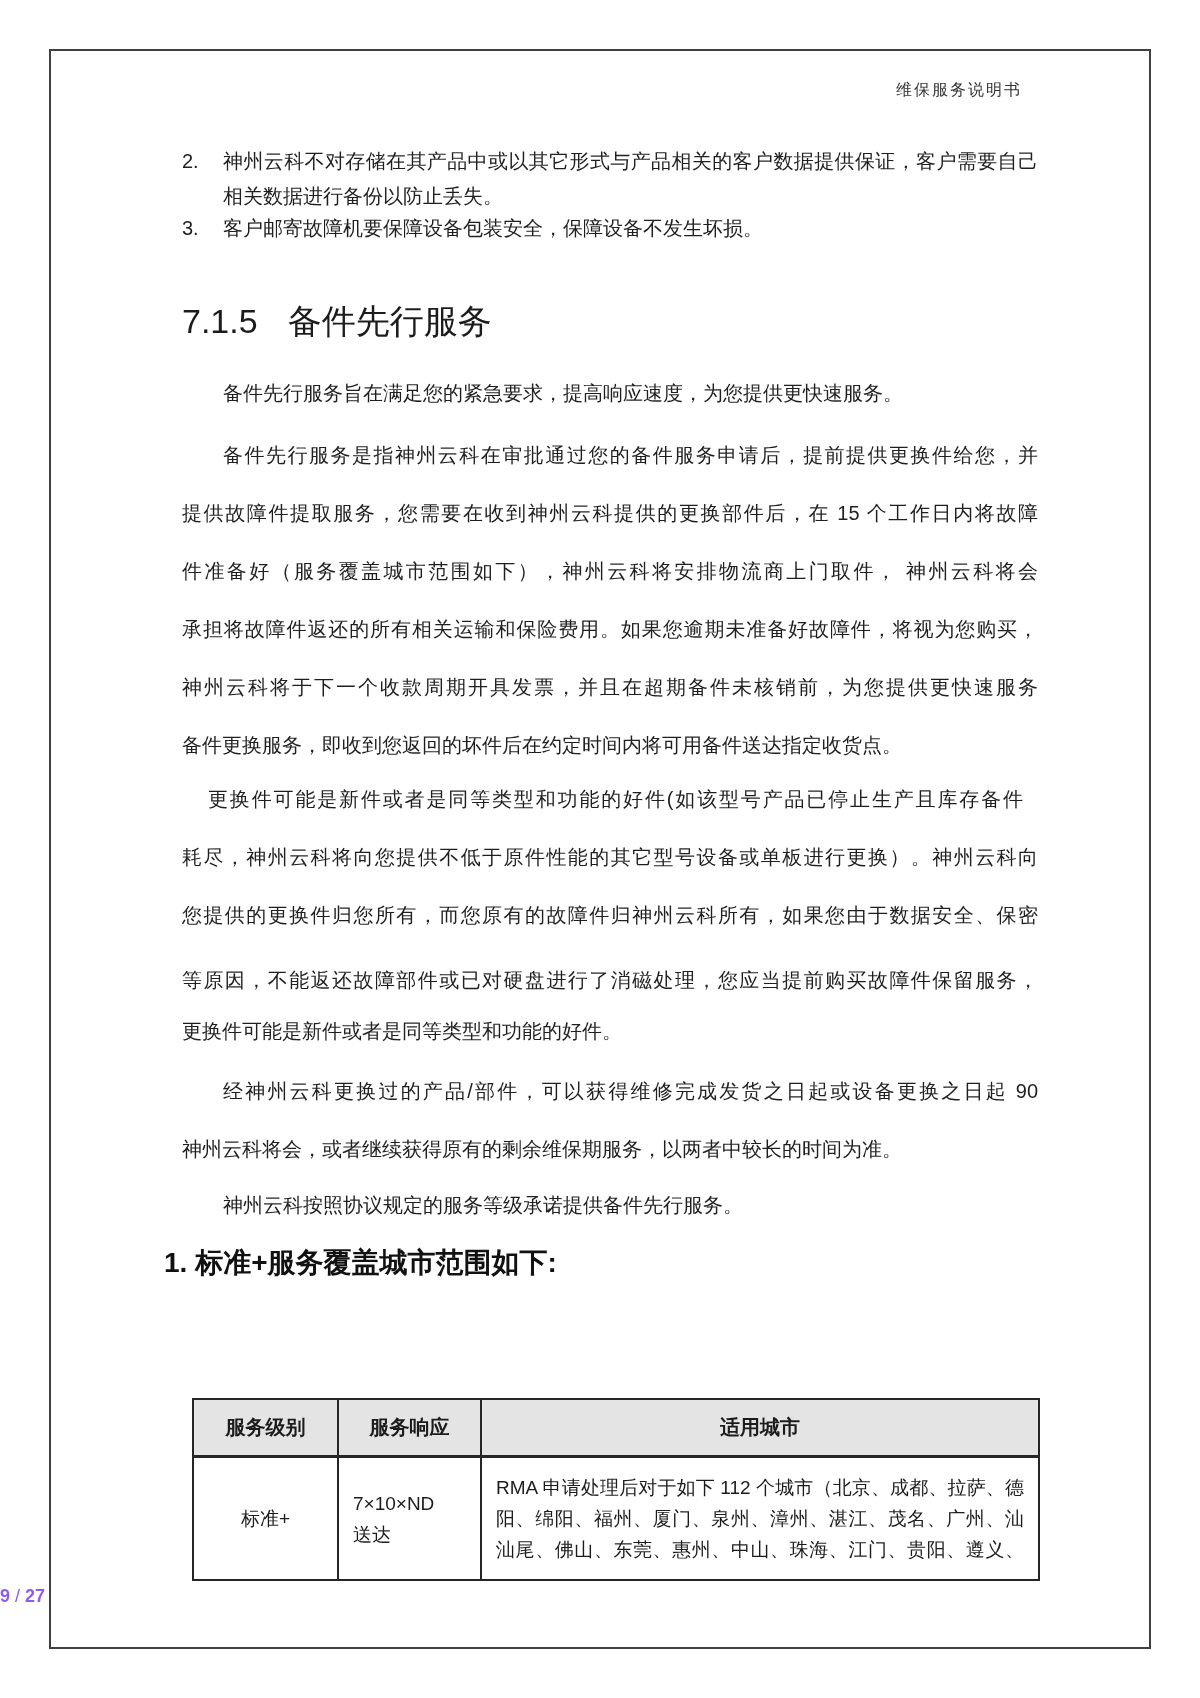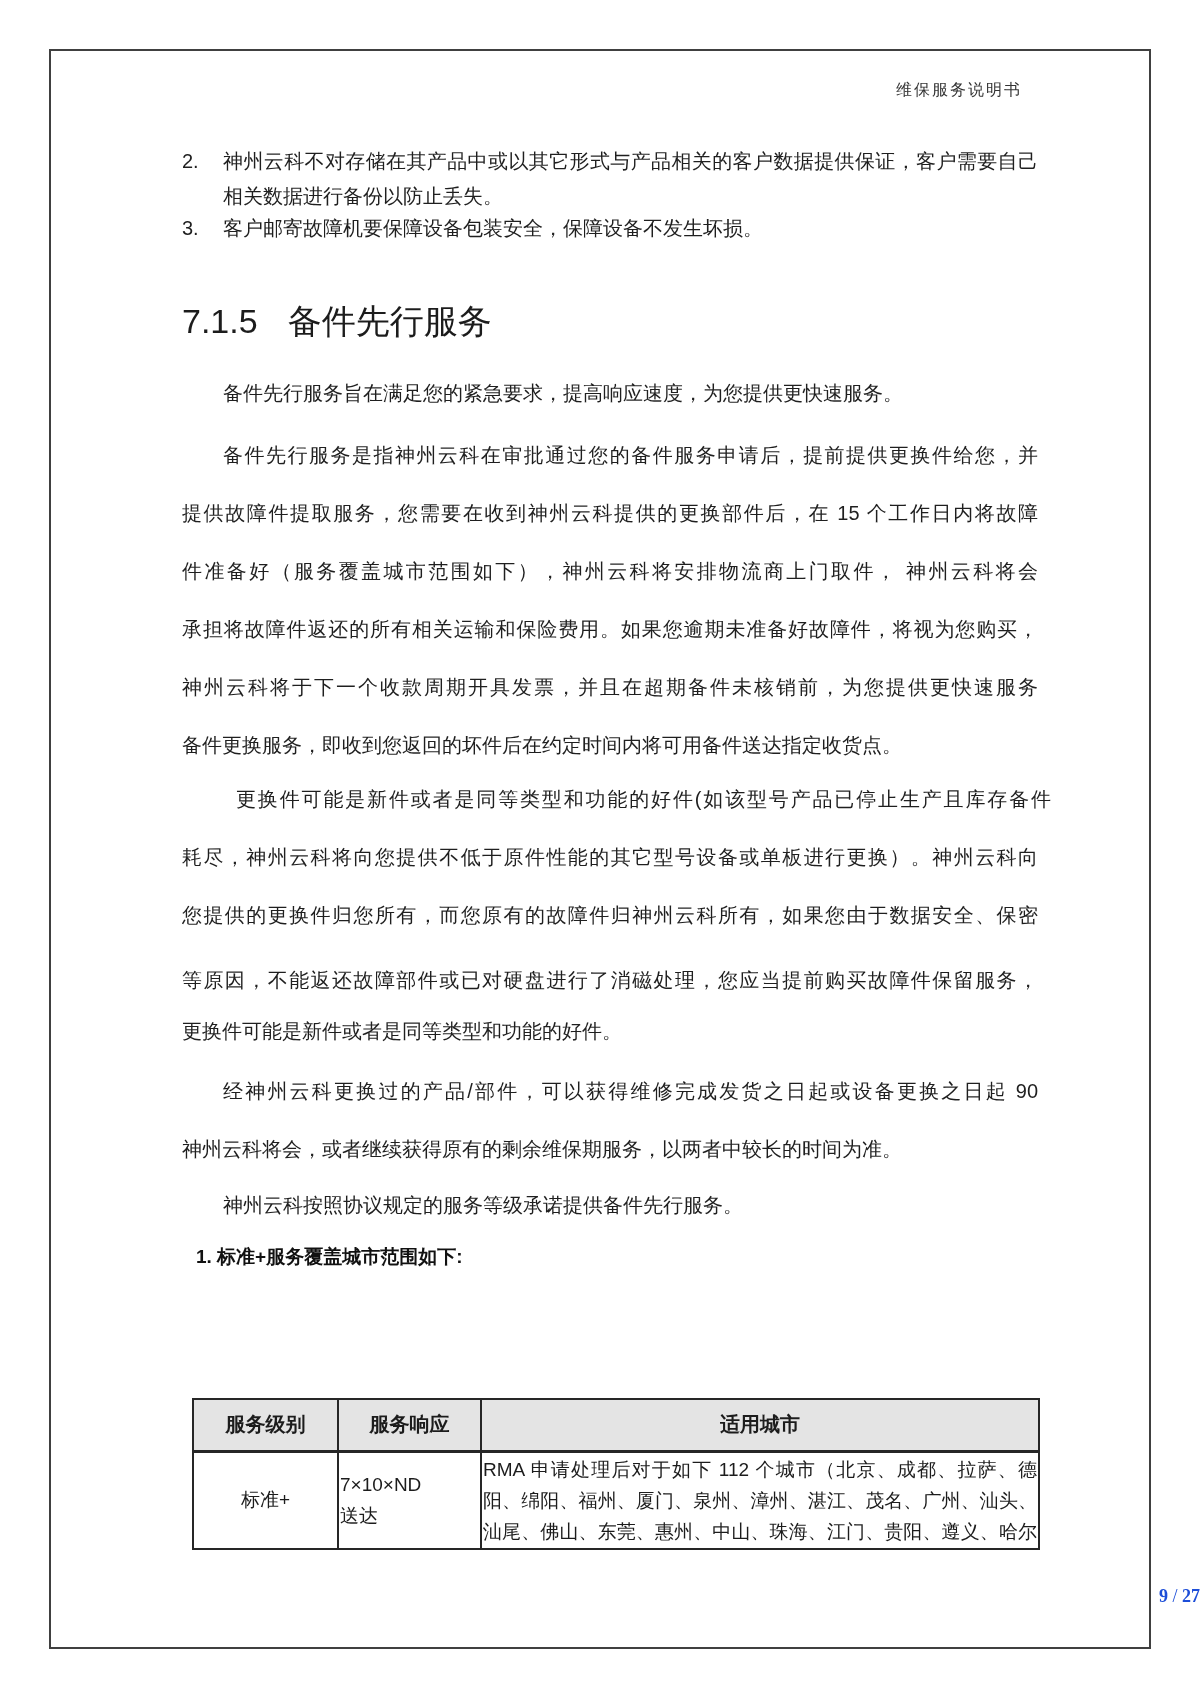--- a/index.html
+++ b/index.html
@@ -23,45 +23,45 @@
   }
   .w{white-space:normal;}
   .j{text-align:justify;text-align-last:justify;white-space:normal;height:32px;overflow:hidden;}
   .num{position:absolute;font-size:20px;line-height:30px;color:#1f1f1f;}
   .sec{
     position:absolute;left:182px;top:303px;font-size:34px;line-height:36px;color:#1c1c1c;
     white-space:nowrap;
   }
   .sec .sec-title{margin-left:30px;}
   .subhead{
-    position:absolute;left:196px;top:1244px;font-size:19px;font-weight:bold;color:#111111;
+    position:absolute;left:164px;top:1244px;font-size:28px;font-weight:bold;color:#111111;
     white-space:nowrap;
   }
   table.svc{
     position:absolute;left:192px;top:1398px;width:846px;
     border-collapse:collapse;table-layout:fixed;
     font-size:19px;color:#1c1c1c;
   }
   table.svc th,table.svc td{
-    border:2px solid #262626;box-sizing:border-box;padding:1px;
+    border:2px solid #262626;box-sizing:border-box;padding:14px;
   }
   table.svc th{
     height:52px;background:#e4e4e4;font-size:20px;font-weight:bold;
     text-align:center;vertical-align:middle;border-bottom:3px solid #262626;
   }
   table.svc td{height:96px;vertical-align:middle;text-align:center;}
   td.cities{padding:2px 5px;text-align:left;vertical-align:top;}
   td.cities .cline{
     line-height:31px;font-size:19px;
     text-align:justify;text-align-last:justify;overflow:hidden;height:31px;
   }
   .resp-line{line-height:31px;text-align:left;}
   .footer{
-    position:absolute;left:0;top:1586px;width:1200px;text-align:right;
-    font-family:Liberation Serif, serif;font-size:18px;color:#1d4ed8;
+    position:absolute;left:0;top:1586px;width:1200px;text-align:left;
+    font-family:Liberation Sans, sans-serif;font-size:18px;color:#8b5cf6;
   }
   .footer .fn{font-weight:bold;}
 </style>
 </head>
 <body>
 
 <div class="page-border"></div>
 
 <div class="hdr">维保服务说明书</div>
 
@@ -78,21 +78,21 @@
 
 <div class="l w" style="left:223px;top:378px;width:815px">备件先行服务旨在满足您的紧急要求，提高响应速度，为您提供更快速服务。</div>
 
 <div class="l j" style="left:223px;top:440px;width:815px">备件先行服务是指神州云科在审批通过您的备件服务申请后，提前提供更换件给您，并</div>
 <div class="l j" style="left:182px;top:498px;width:856px">提供故障件提取服务，您需要在收到神州云科提供的更换部件后，在 15 个工作日内将故障</div>
 <div class="l j" style="left:182px;top:556px;width:856px">件准备好（服务覆盖城市范围如下），神州云科将安排物流商上门取件， 神州云科将会</div>
 <div class="l j" style="left:182px;top:614px;width:856px">承担将故障件返还的所有相关运输和保险费用。如果您逾期未准备好故障件，将视为您购买，</div>
 <div class="l j" style="left:182px;top:672px;width:856px">神州云科将于下一个收款周期开具发票，并且在超期备件未核销前，为您提供更快速服务</div>
 <div class="l w" style="left:182px;top:730px;width:856px">备件更换服务，即收到您返回的坏件后在约定时间内将可用备件送达指定收货点。</div>
 
-<div class="l j" style="left:236px;top:784px;width:815px">更换件可能是新件或者是同等类型和功能的好件(如该型号产品已停止生产且库存备件</div>
+<div class="l j" style="left:208px;top:784px;width:815px">更换件可能是新件或者是同等类型和功能的好件(如该型号产品已停止生产且库存备件</div>
 <div class="l j" style="left:182px;top:842px;width:856px">耗尽，神州云科将向您提供不低于原件性能的其它型号设备或单板进行更换）。神州云科向</div>
 <div class="l j" style="left:182px;top:900px;width:856px">您提供的更换件归您所有，而您原有的故障件归神州云科所有，如果您由于数据安全、保密</div>
 <div class="l j" style="left:182px;top:965px;width:856px">等原因，不能返还故障部件或已对硬盘进行了消磁处理，您应当提前购买故障件保留服务，</div>
 <div class="l w" style="left:182px;top:1016px;width:856px">更换件可能是新件或者是同等类型和功能的好件。</div>
 
 <div class="l j" style="left:223px;top:1076px;width:815px">经神州云科更换过的产品/部件，可以获得维修完成发货之日起或设备更换之日起 90</div>
 <div class="l w" style="left:182px;top:1134px;width:856px">神州云科将会，或者继续获得原有的剩余维保期服务，以两者中较长的时间为准。</div>
 
 <div class="l w" style="left:223px;top:1190px;width:815px">神州云科按照协议规定的服务等级承诺提供备件先行服务。</div>
 

